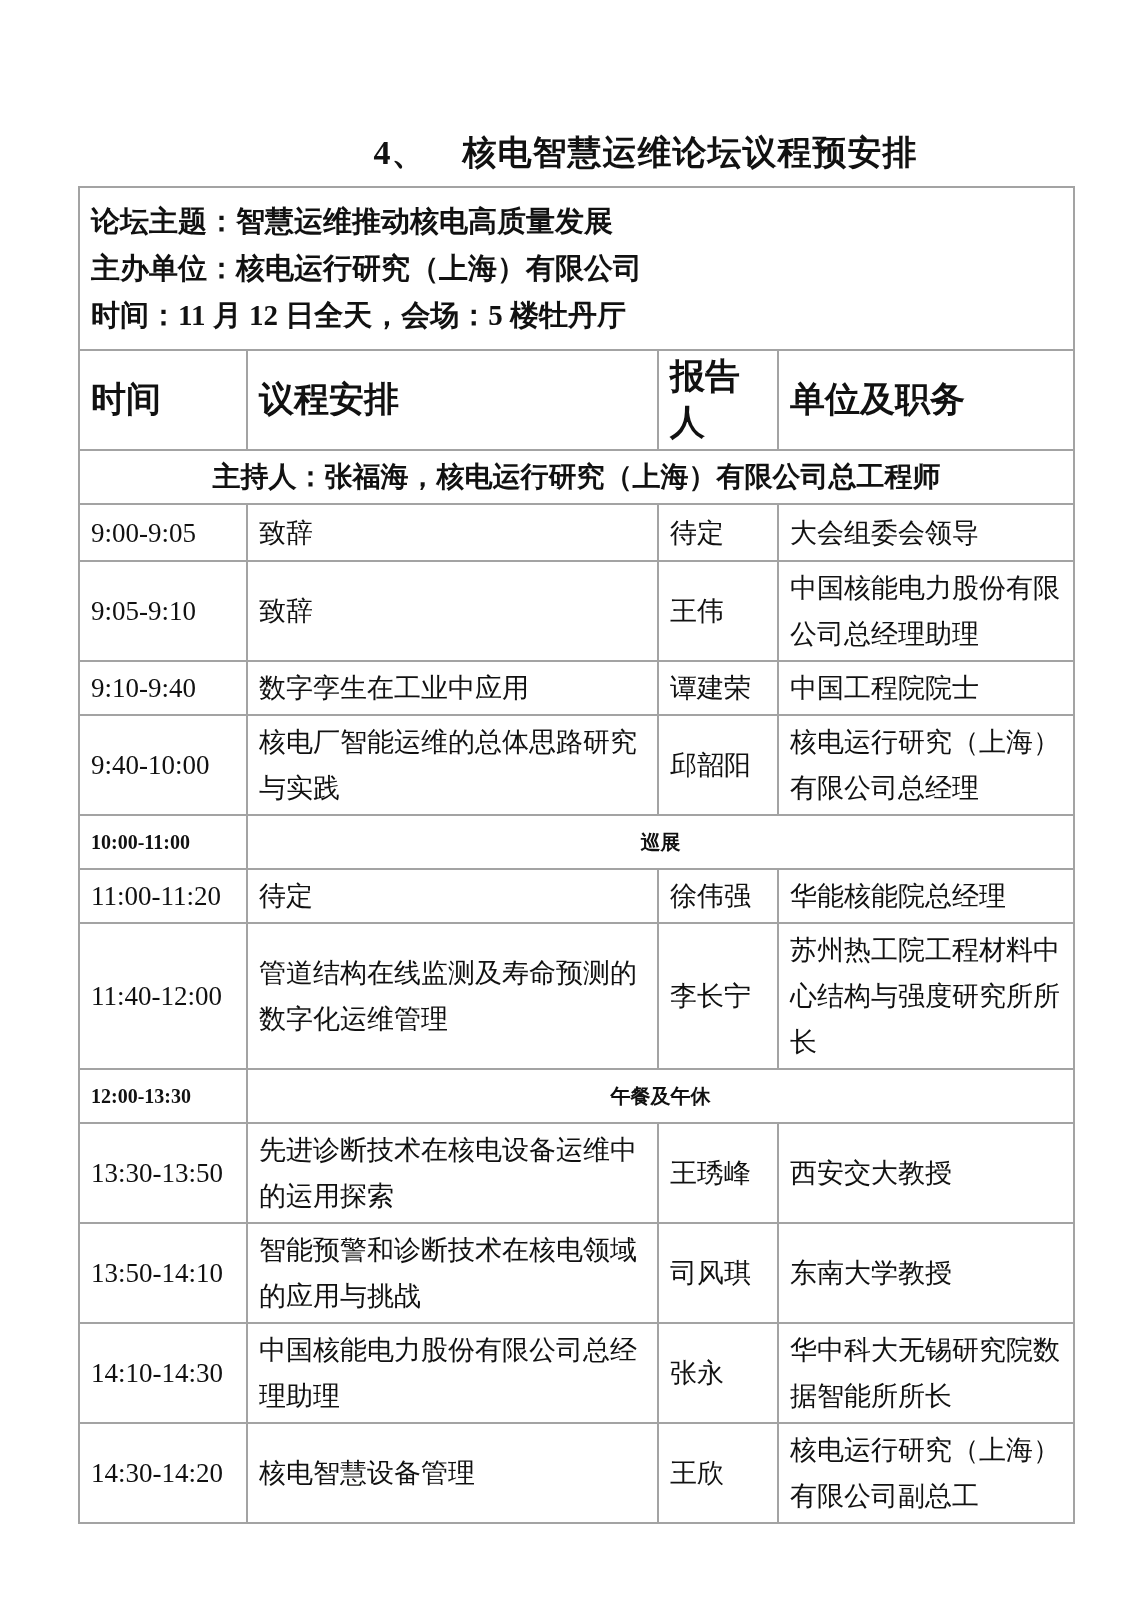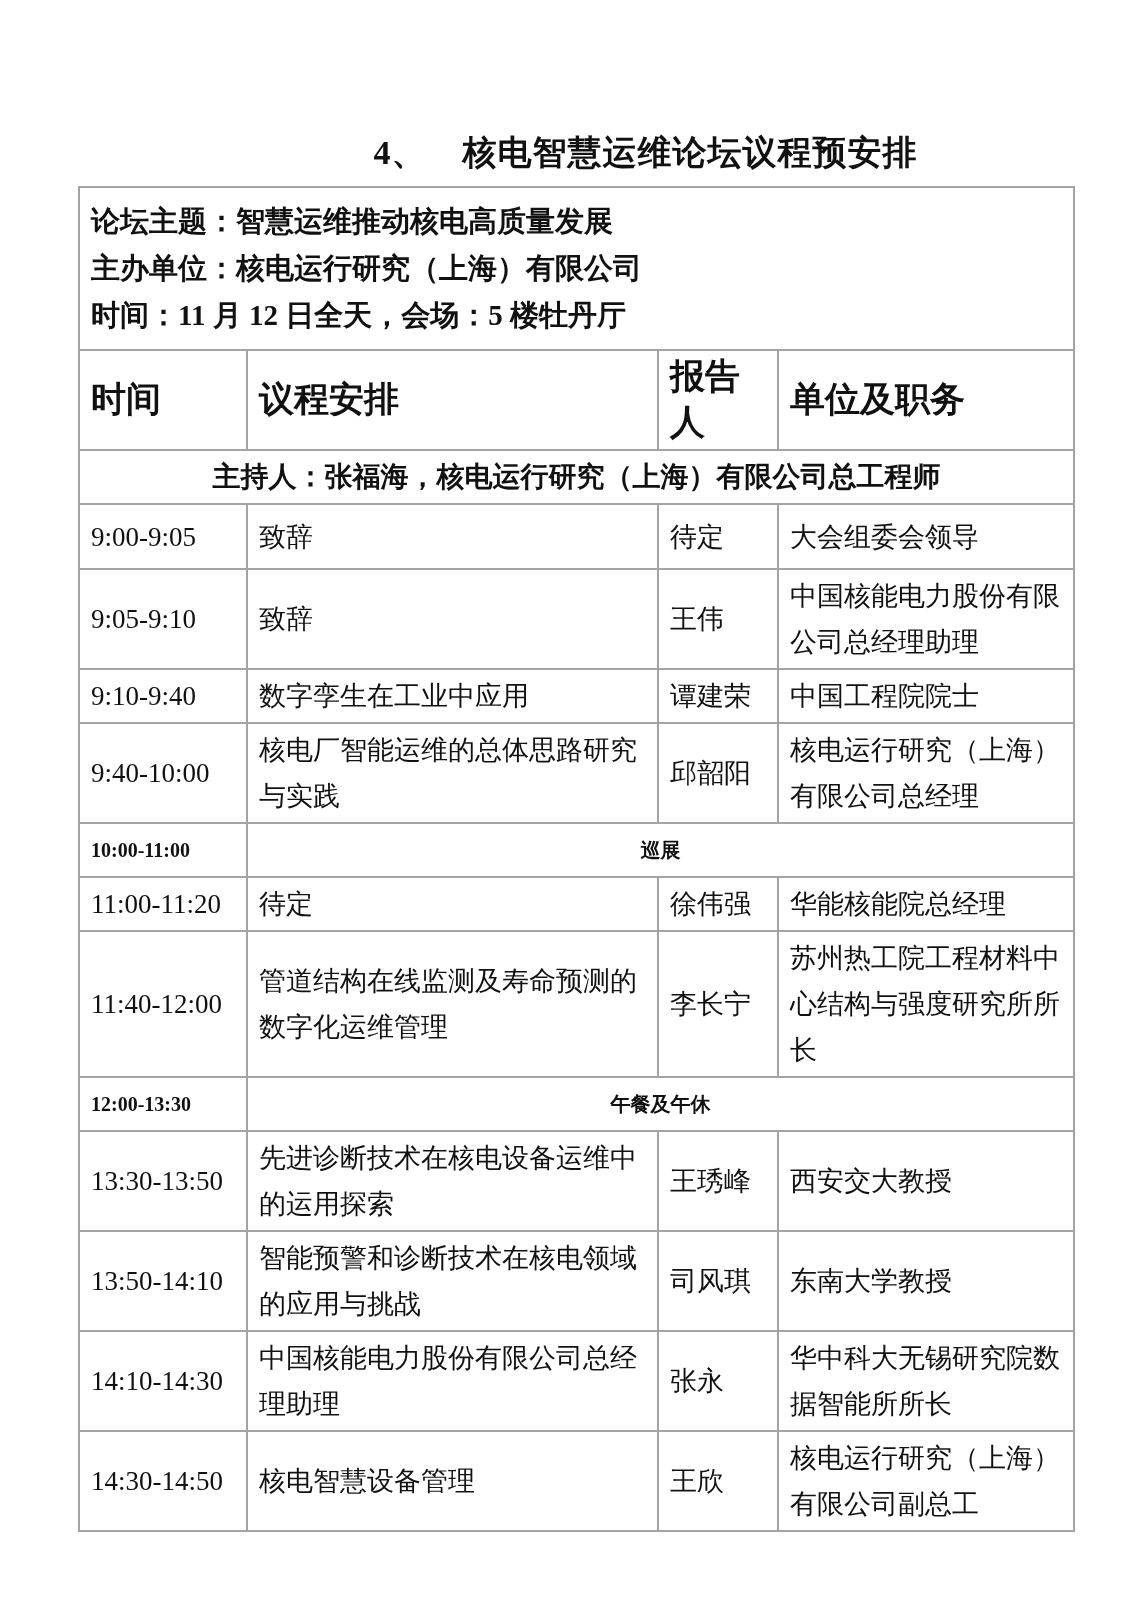--- a/index.html
+++ b/index.html
@@ -86,21 +86,21 @@
   }
   td.speaker-cell {
     text-align: center;
     padding-left: 4px;
     padding-right: 4px;
   }
   
   .rh142 { height: 142px; }
   .rh48  { height: 48px; }
   .rh45  { height: 45px; }
-  .rh57  { height: 65px; }
+  .rh57  { height: 57px; }
   .rh95  { height: 95px; }
   .rh49  { height: 49px; margin-left: 32px; }
   .rh50  { height: 50px; }
   .rh47  { height: 47px; }
   .rh97  { height: 97px; }
   .rh143 { height: 143px; }
 </style>
 </head>
 <body>
 
@@ -206,21 +206,21 @@
     </tr>
 
     <tr class="rh95">
       <td class="time-cell">14:10-14:30</td>
       <td class="topic-cell">中国核能电力股份有限公司总经理助理</td>
       <td class="speaker-cell">张永</td>
       <td class="org-cell">华中科大无锡研究院数据智能所所长</td>
     </tr>
 
     <tr class="rh95">
-      <td class="time-cell">14:30-14:50</td>
+      <td class="time-cell">14:30-14:20</td>
       <td class="topic-cell">核电智慧设备管理</td>
       <td class="speaker-cell">王欣</td>
       <td class="org-cell">核电运行研究（上海）有限公司副总工</td>
     </tr>
 
   </tbody>
     </table>
 </div>
 
 </body></html>

